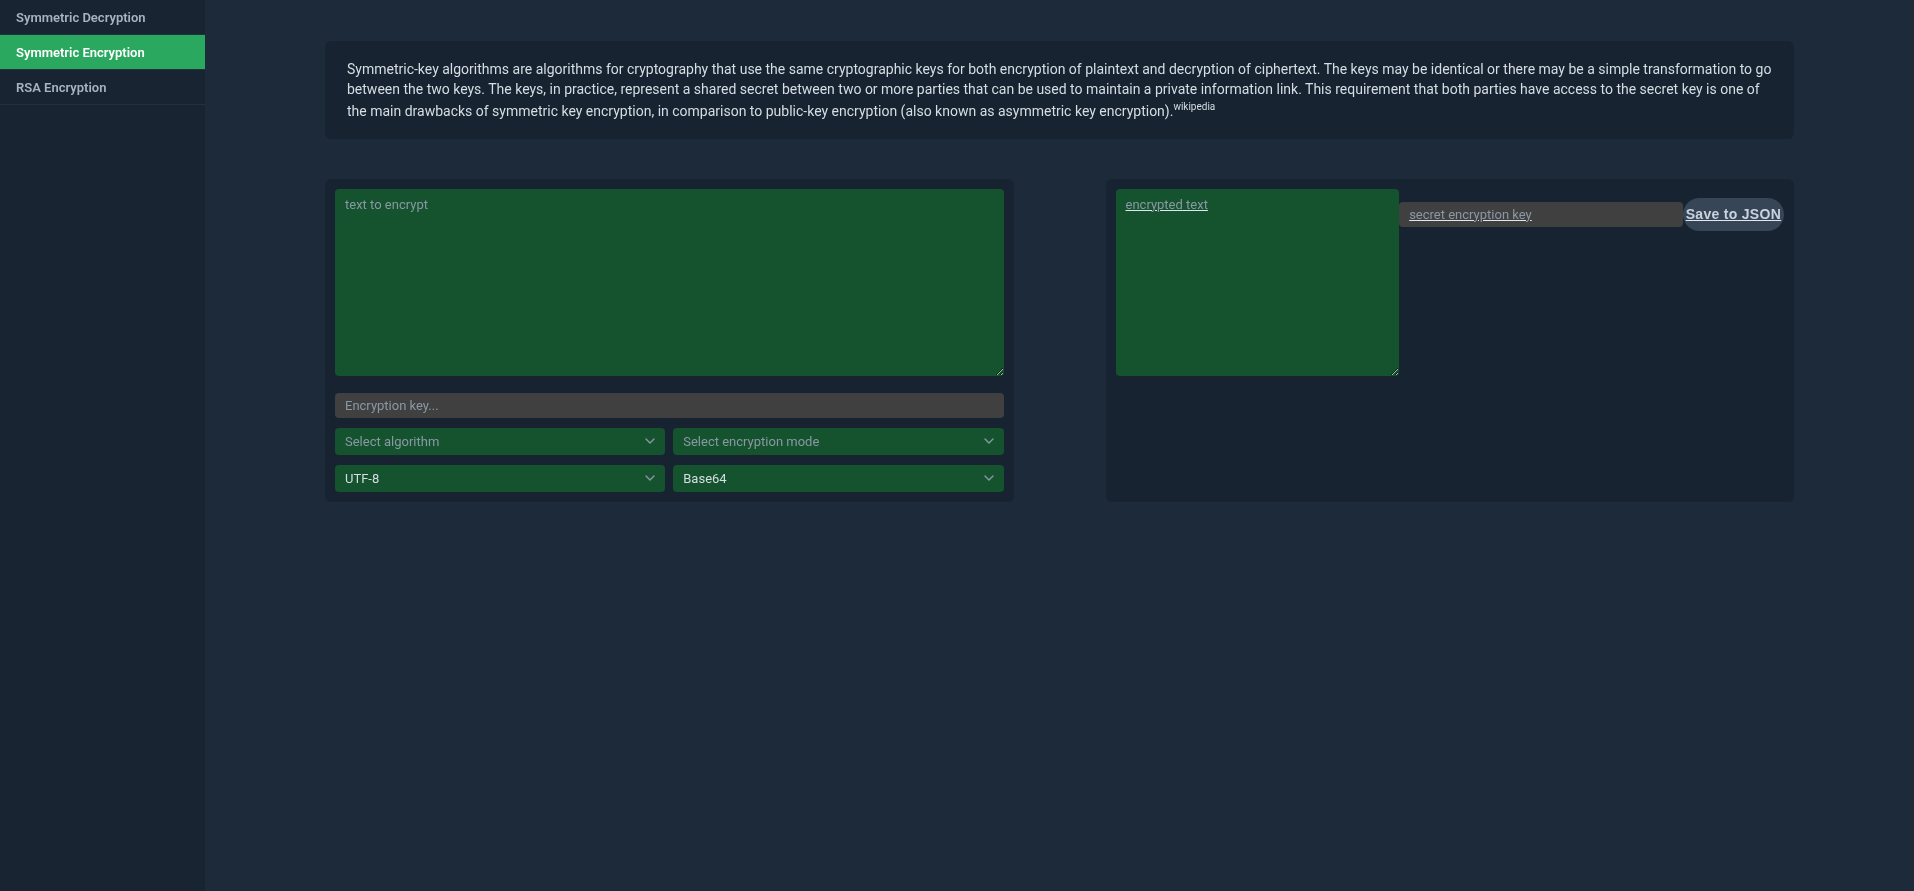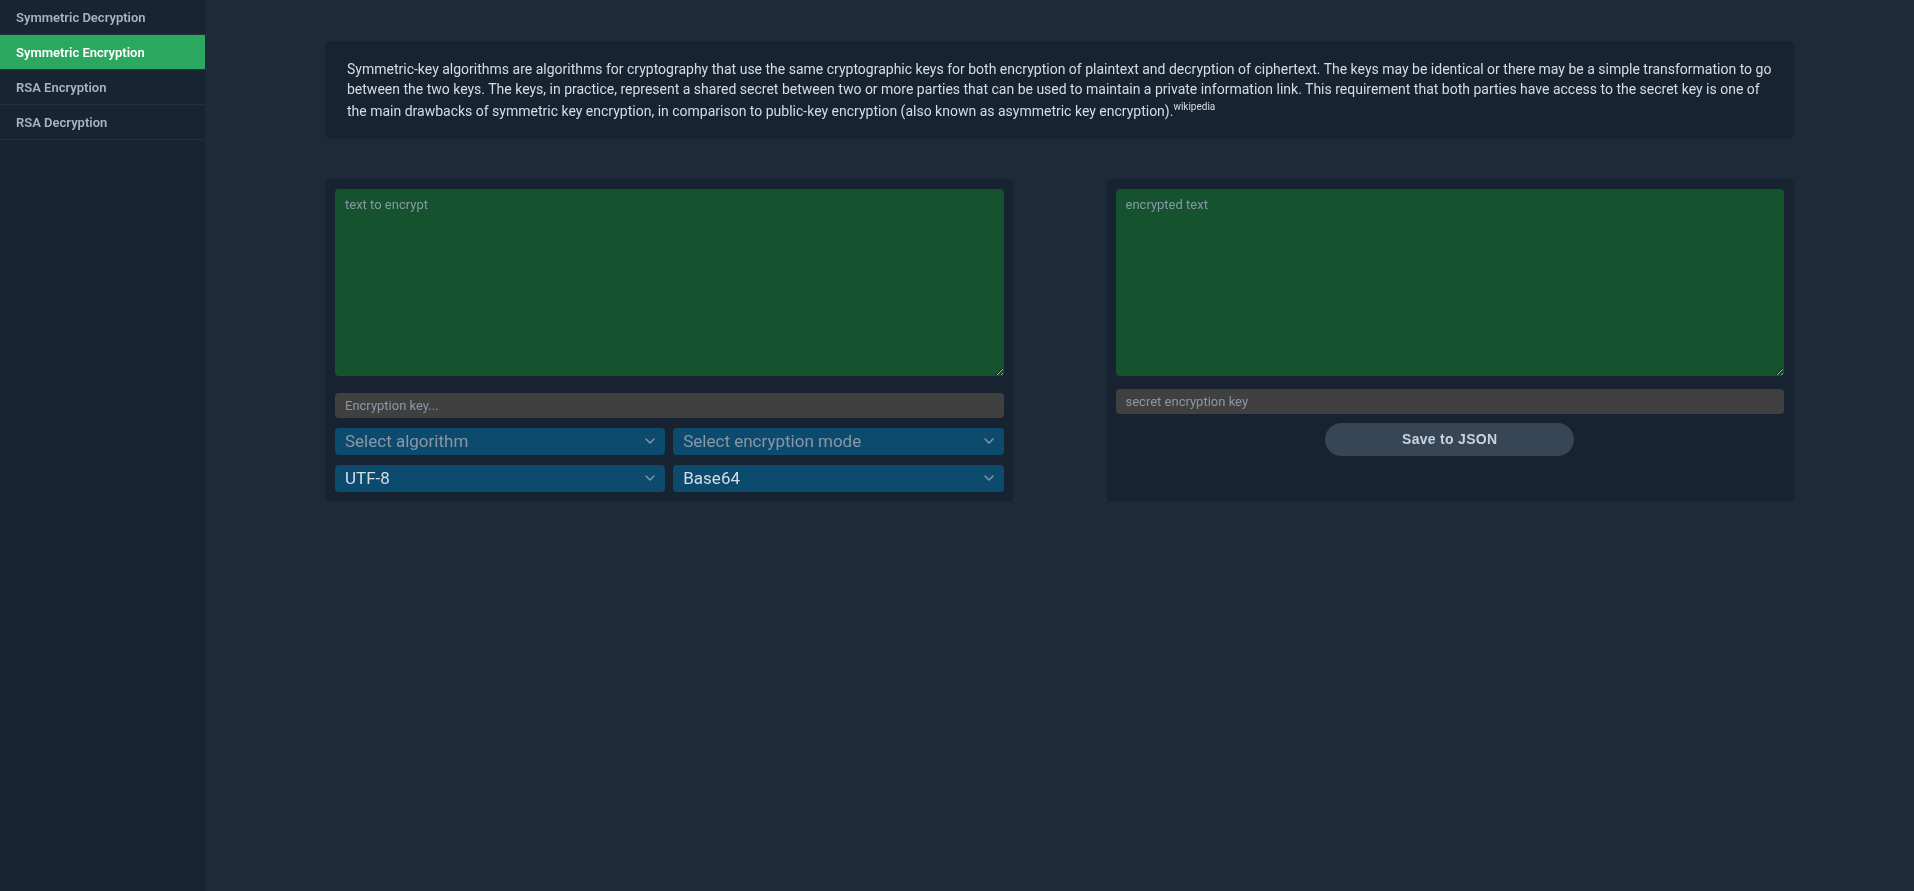--- a/index.html
+++ b/index.html
@@ -62,21 +62,22 @@
       gap: 92px;
     }
     .panel {
       background: #172331;
       border-radius: 6px;
       padding: 10px;
       flex: 1;
     }
     .panel-right {
       display: flex;
-      flex-direction: column;
+      flex-direction: row;
+      text-decoration: underline;
     }
     textarea.big-input {
       width: 100%;
       height: 187px;
       background: #14532d;
       border: none;
       border-radius: 4px;
       color: #d6dde4;
       padding: 8px 10px;
       font-family: inherit;
@@ -102,28 +103,28 @@
       margin-top: 13px;
     }
     .select-row {
       display: flex;
       gap: 8px;
       margin-top: 10px;
     }
     .select-box {
       flex: 1;
       height: 27px;
-      background: #0c4a6e;
+      background: #14532d;
       border-radius: 4px;
       display: flex;
       align-items: center;
       justify-content: space-between;
       padding: 0 10px;
       cursor: pointer;
-      font-size: 17px;
+      font-size: 13px;
       text-align: center;
     }
     .select-box.placeholder {
       color: #8a97a6;
     }
     .select-box.hasvalue {
       color: #d6dde4;
     }
     .chevron {
       width: 10px;
@@ -165,23 +166,20 @@
 <div class="sidebar">
   <div class="sidebar-item">
     <span>Symmetric Decryption</span>
   </div>
   <div class="sidebar-item active">
     <span>Symmetric Encryption</span>
   </div>
   <div class="sidebar-item">
     <span>RSA Encryption</span>
   </div>
-  <div class="sidebar-item">
-    <span>RSA Decryption</span>
-  </div>
 </div>
 
 <div class="main">
   <div class="info-box">
     <span>Symmetric-key algorithms are algorithms for cryptography that use the same cryptographic keys for both encryption of plaintext and decryption of ciphertext. The keys may be identical or there may be a simple transformation to go between the two keys. The keys, in practice, represent a shared secret between two or more parties that can be used to maintain a private information link. This requirement that both parties have access to the secret key is one of the main drawbacks of symmetric key encryption, in comparison to public-key encryption (also known as asymmetric key encryption).</span><sup>wikipedia</sup>
   </div>
 
   <div class="panels">
     <div class="panel">
       <textarea class="big-input" placeholder="text to encrypt" style=""></textarea>

